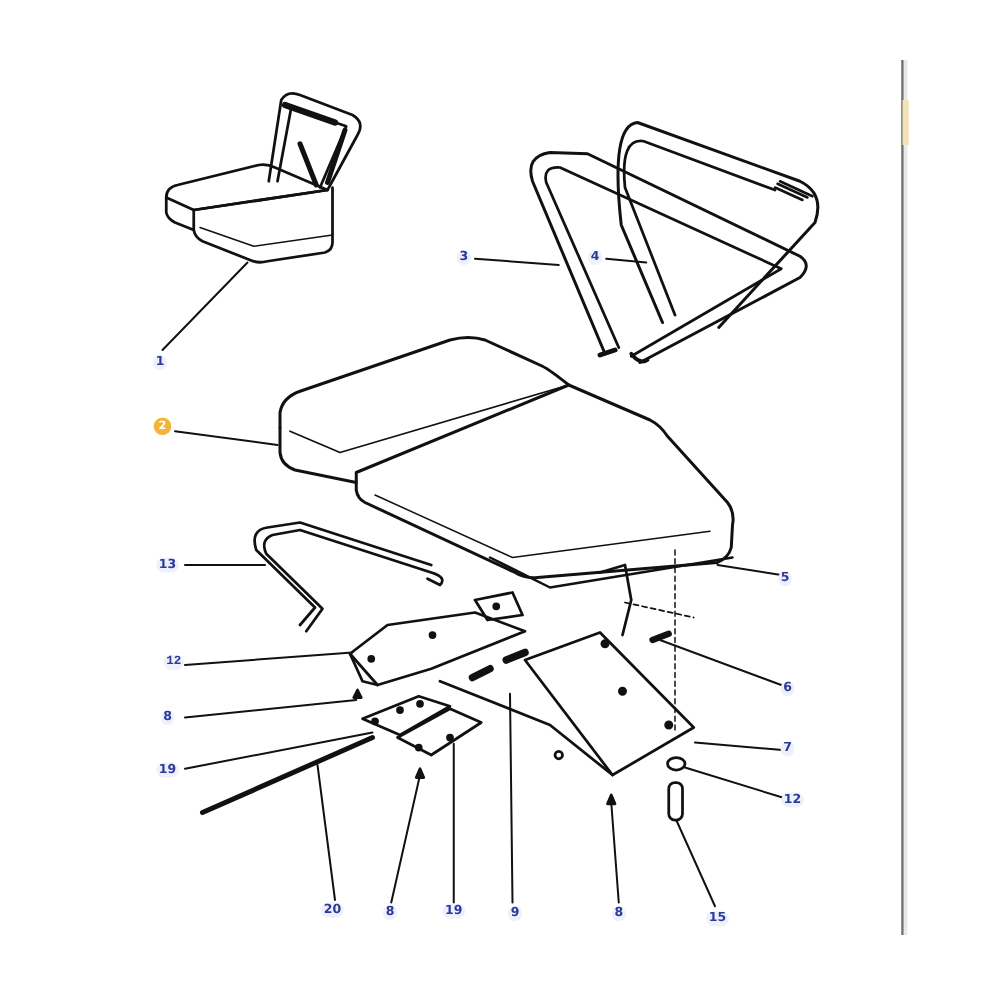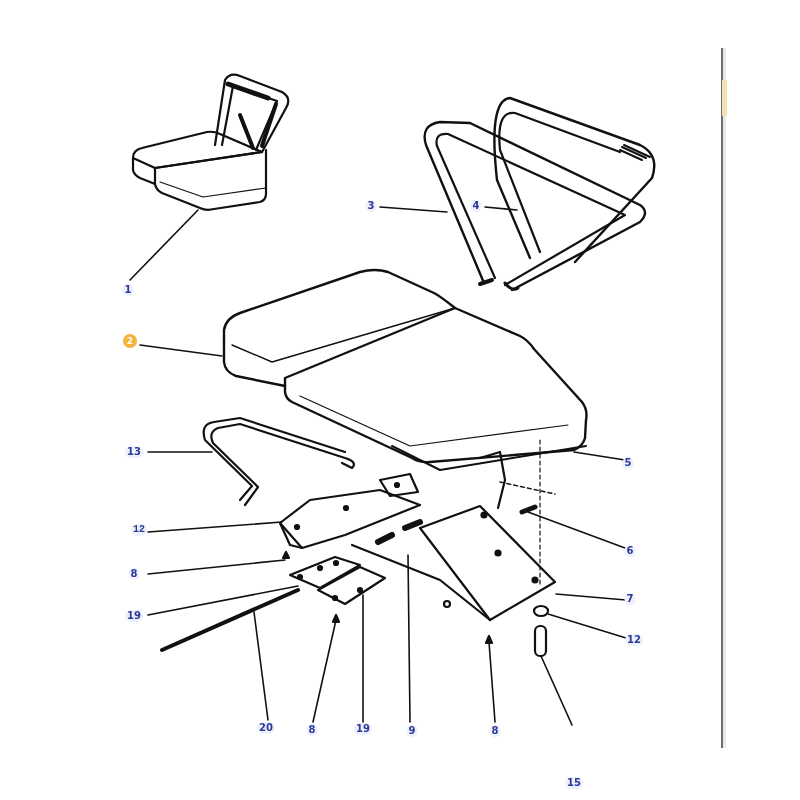--- a/index.html
+++ b/index.html
@@ -147,15 +147,15 @@
     <div class="callout" style="left: 630px; top: 599px;">7</div>
     <div class="callout" style="left: 134px; top: 574px;">8</div>
     <div class="callout" style="left: 312px; top: 730px;">8</div>
     <div class="callout" style="left: 495px; top: 731px;">8</div>
     <div class="callout" style="left: 412px; top: 731px;">9</div>
     <div class="callout" style="left: 266px; top: 728px;">20</div>
     <div class="callout" style="left: 134px; top: 616px;">19</div>
     <div class="callout" style="left: 139px; top: 530px; font-family: Liberation Mono, monospace;">12</div>
     <div class="callout" style="left: 134px; top: 452px;">13</div>
     <div class="callout" style="left: 634px; top: 640px;">12</div>
-    <div class="callout" style="left: 574px; top: 735px; margin-top: 48px;">15</div>
+    <div class="callout" style="left: 574px; top: 735px;">15</div>
     <div class="callout" style="left: 363px; top: 729px;">19</div>
   </div>
 
 </body></html>

